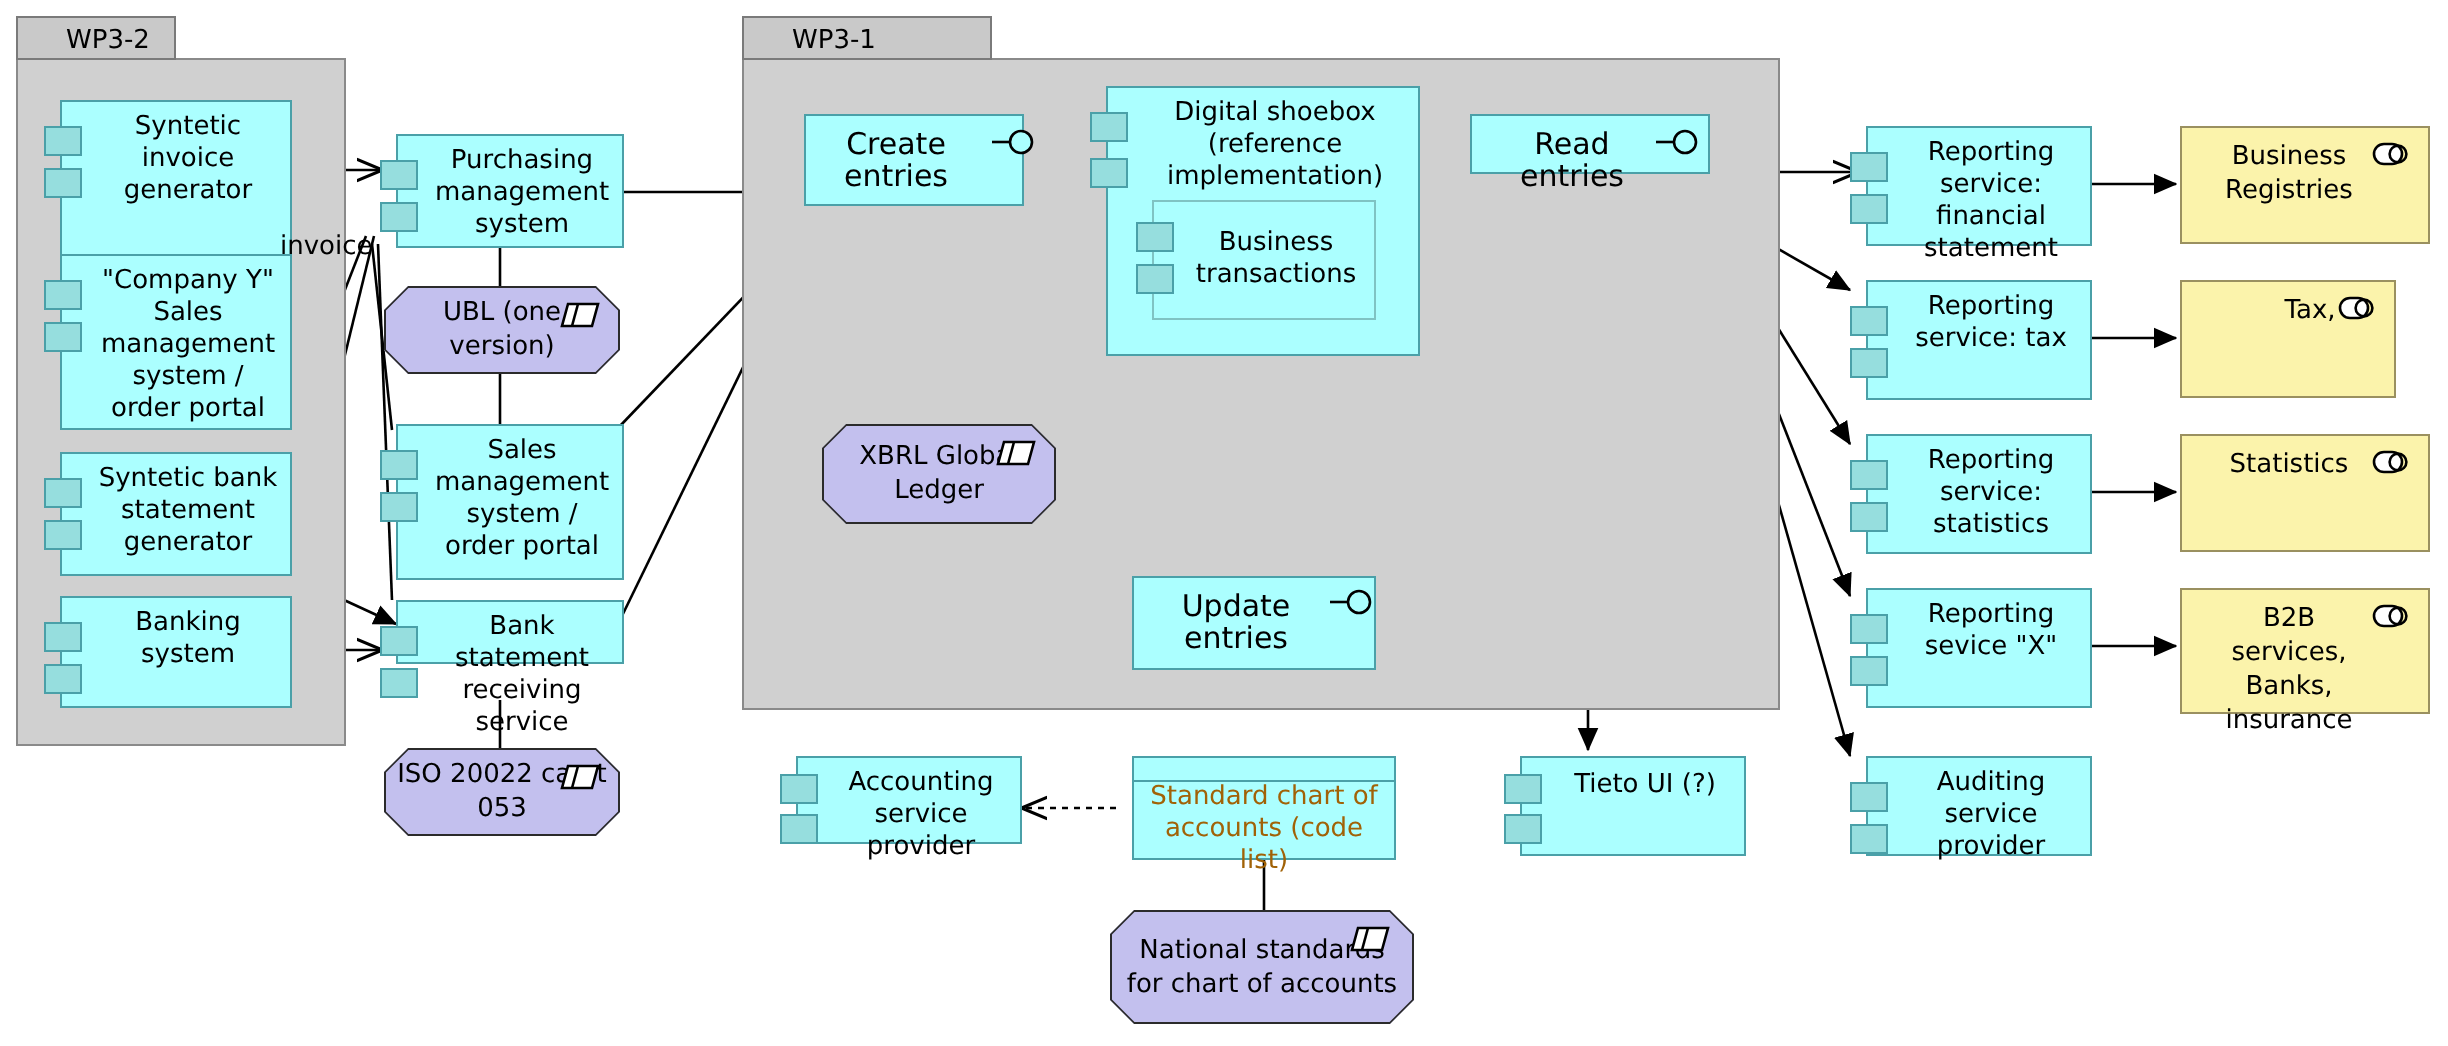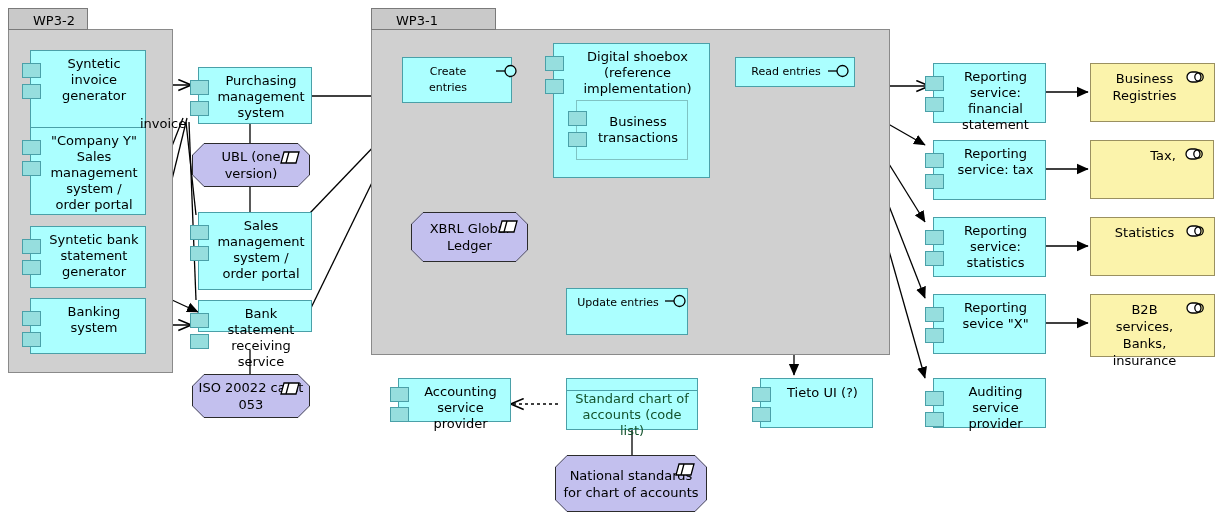--- a/index.html
+++ b/index.html
@@ -92,21 +92,21 @@
   .opbox {
     position: absolute;
     background: #abffff;
     border: 1px solid #4aa0a8;
     box-sizing: border-box;
     z-index: 3;
   }
   .opbox .label {
     display: block;
     text-align: center;
-    font-size: 11px;
+    font-size: 15px;
     line-height: 16px;
     color: #000;
     padding: 6px 24px 0 6px;
   }
   .lollipop {
     position: absolute;
     z-index: 4;
   }
 
   
@@ -125,21 +125,21 @@
     flex: 0 0 auto;
   }
   .classbox .label {
     flex: 1 1 auto;
     display: flex;
     align-items: center;
     justify-content: center;
     text-align: center;
     font-size: 13px;
     line-height: 16px;
-    color: #14532d;
+    color: #a16207;
     padding: 0 5px;
   }
 
   
   .octa {
     position: absolute;
     background: #c3c0ee;
     z-index: 3;
     clip-path: polygon(12px 0, calc(100% - 12px) 0, 100% 12px, 100% calc(100% - 12px),
                        calc(100% - 12px) 100%, 12px 100%, 0 calc(100% - 12px), 0 12px);
@@ -436,21 +436,21 @@
   </div>
 
   <div class="rolebox" style="left:1090px; top:63px; width:125px; height:59px;">
     <svg class="role-icon" width="20" height="12" viewBox="0 0 20 12">
       <rect x="1" y="1" width="14" height="10" rx="5" ry="5" fill="#fff" stroke="#000" stroke-width="1.3"></rect>
       <circle cx="13" cy="6" r="4.2" fill="none" stroke="#000" stroke-width="1.3"></circle>
     </svg>
     <span class="label">Business Registries</span>
   </div>
 
-  <div class="rolebox" style="left:1090px; top:140px; width:124px; height:59px;padding-left:38px;">
+  <div class="rolebox" style="left:1090px; top:140px; width:108px; height:59px;padding-left:38px;">
     <svg class="role-icon" width="20" height="12" viewBox="0 0 20 12">
       <rect x="1" y="1" width="14" height="10" rx="5" ry="5" fill="#fff" stroke="#000" stroke-width="1.3"></rect>
       <circle cx="13" cy="6" r="4.2" fill="none" stroke="#000" stroke-width="1.3"></circle>
     </svg>
     <span class="label">Tax,</span>
   </div>
 
   <div class="rolebox" style="left:1090px; top:217px; width:125px; height:59px;">
     <svg class="role-icon" width="20" height="12" viewBox="0 0 20 12">
       <rect x="1" y="1" width="14" height="10" rx="5" ry="5" fill="#fff" stroke="#000" stroke-width="1.3"></rect>

